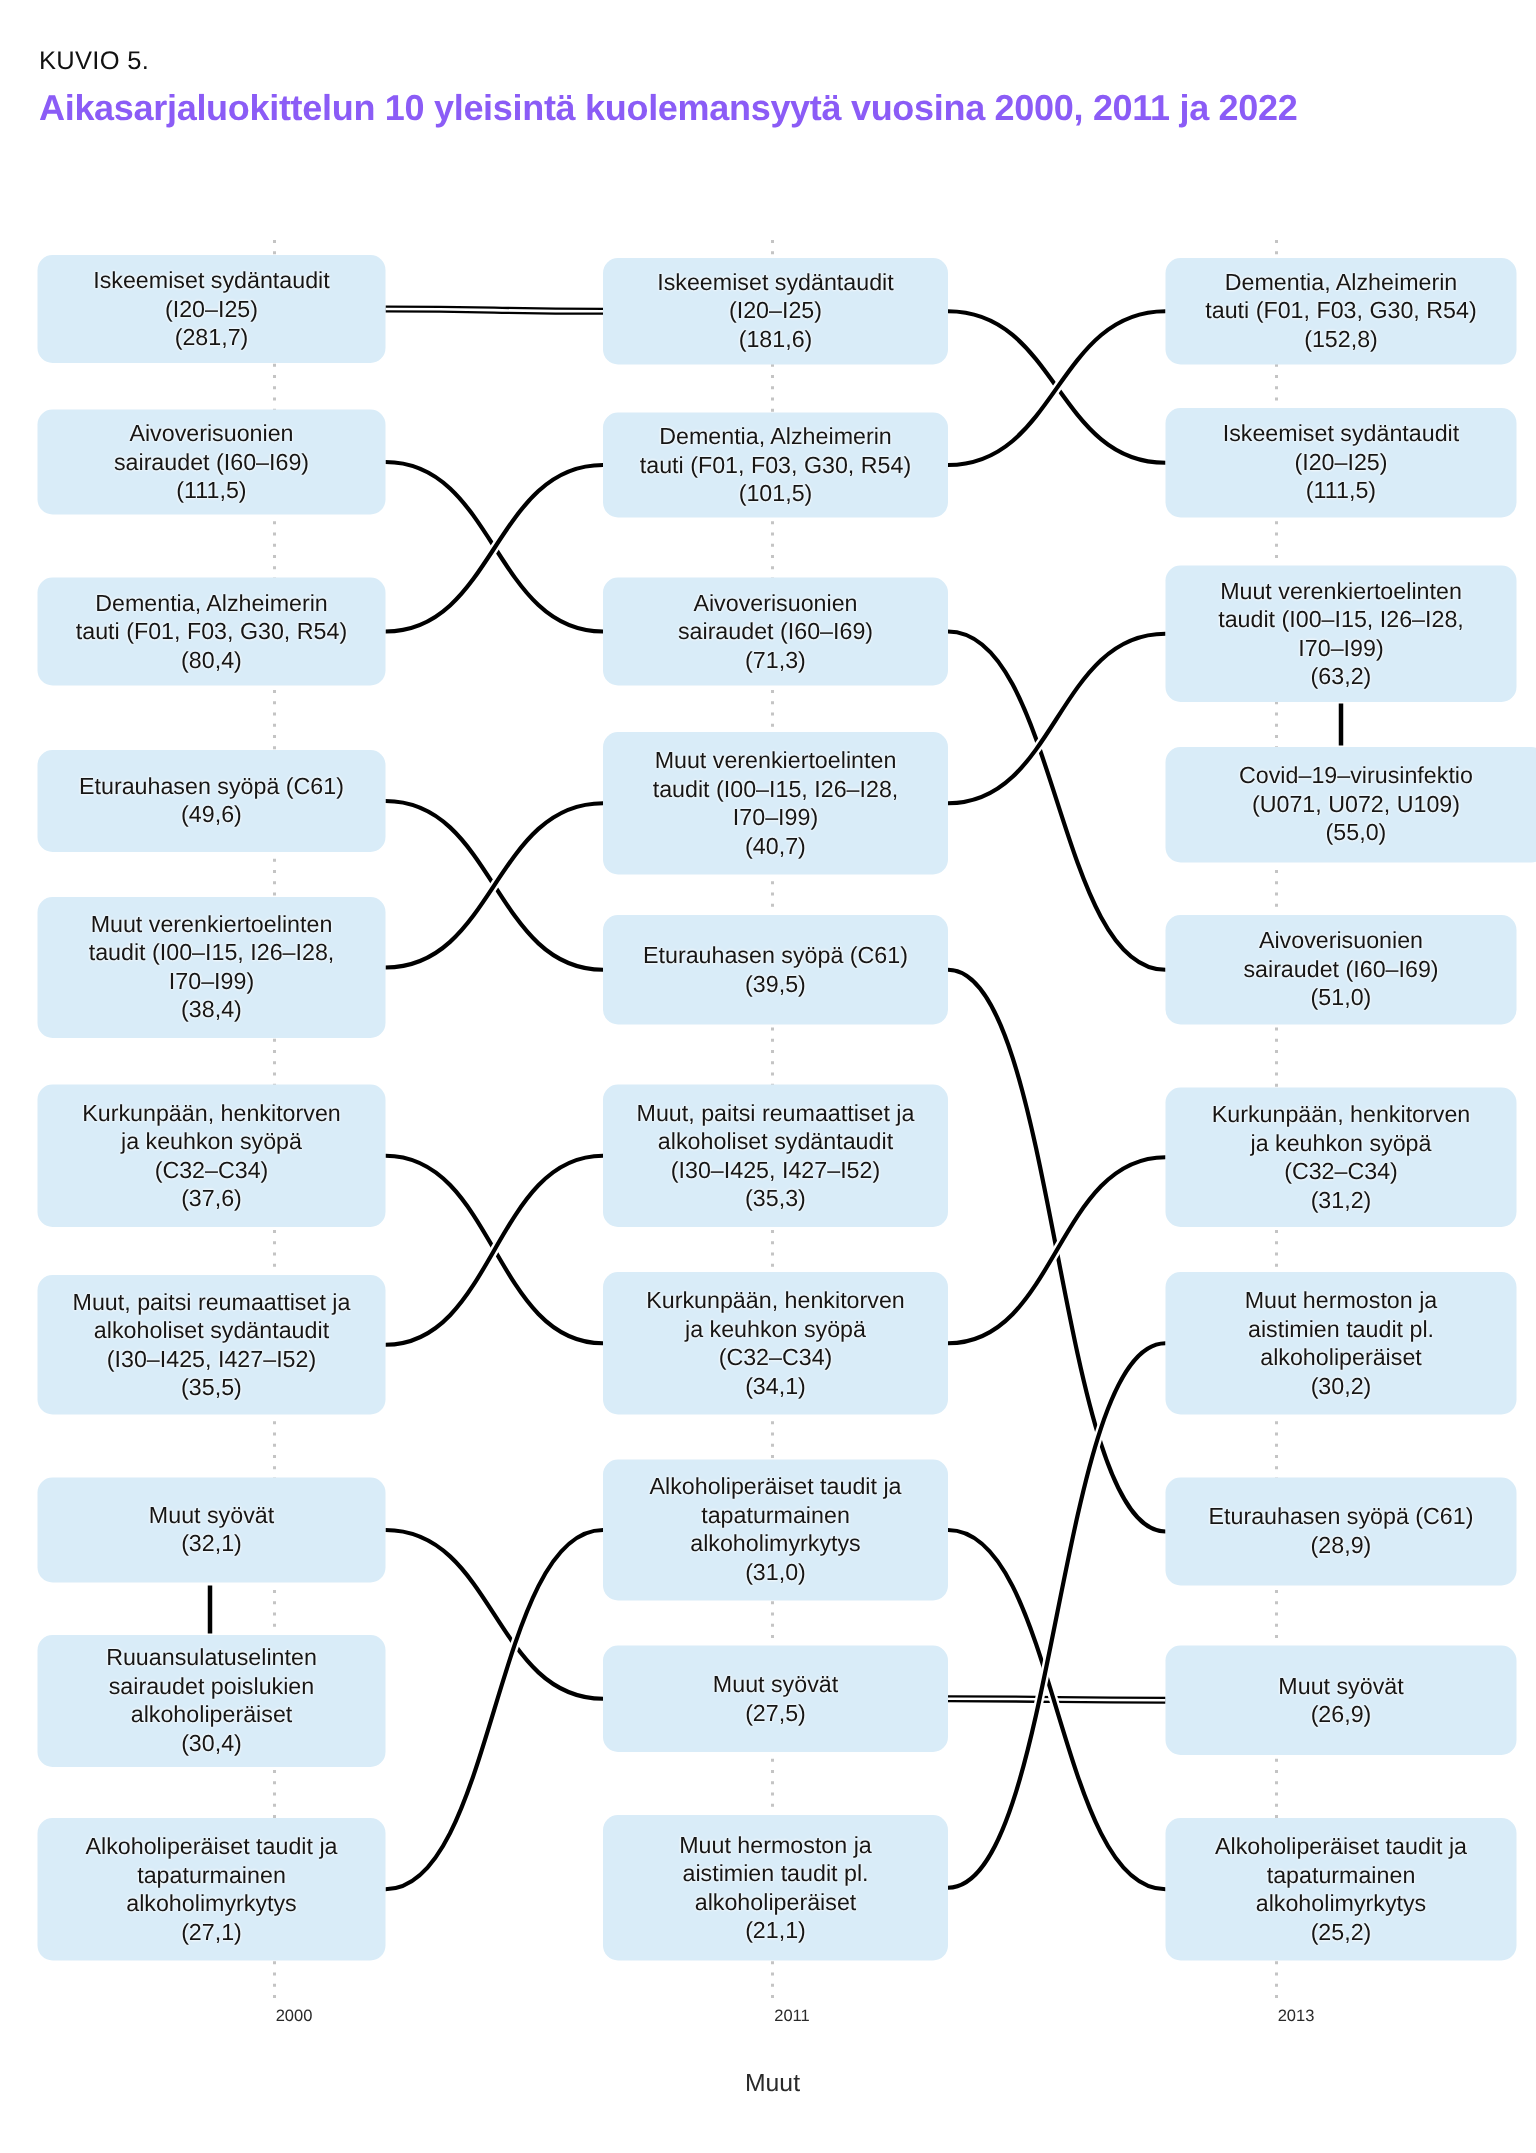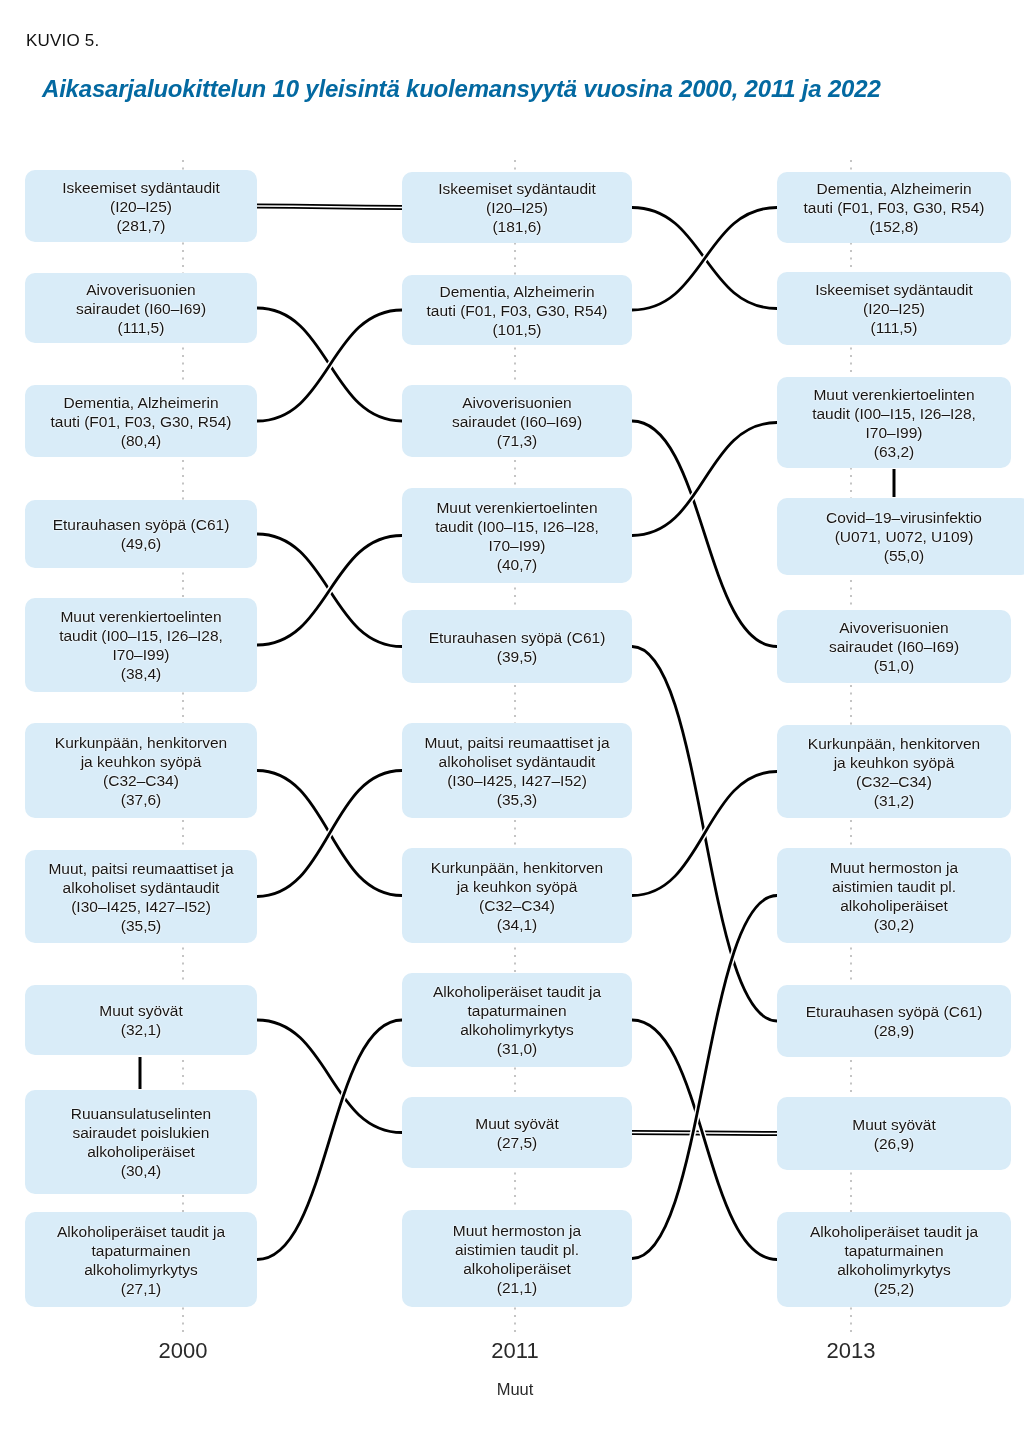--- a/index.html
+++ b/index.html
@@ -1,28 +1,28 @@
 <!DOCTYPE html>
 <html><head>
 <meta charset="utf-8">
 <style>
   html,body{margin:0;padding:0;background:#ffffff;}
   body{font-family:"Liberation Sans", sans-serif; color:#1a1a1a;}
   .page{position:relative;width:1024px;height:1435px;background:#fff;overflow:hidden;}
   .kicker{position:absolute;left:26px;top:31px;font-size:17px;letter-spacing:.2px;color:#111;}
-  .title{position:absolute;left:26px;top:58px;margin:16px;font-size:24px;line-height:30px;
-         font-weight:bold;letter-spacing:-.2px;color:#0369a1;font-style:italic;}
+  .title{position:absolute;left:26px;top:58px;margin:0;font-size:24px;line-height:30px;
+         font-weight:bold;letter-spacing:-.2px;color:#8b5cf6;}
   .subtitle{position:absolute;left:26px;top:110px;font-size:16px;color:#1e1e1e;}
   .chart{position:absolute;left:0;top:0;width:1024px;height:1435px;padding-left:32px;}
   svg.layer{position:absolute;left:0;top:0;}
   .node{position:absolute;background:#d9ecf8;border-radius:10px;
         display:flex;align-items:center;justify-content:center;text-align:center;
         font-size:15.5px;line-height:19px;color:#161616;white-space:pre-line;
         text-shadow:0 0 2px #fff,0 0 2px #fff;padding:0 4px;box-sizing:border-box;}
-  .tick-label{position:absolute;transform:translateX(-50%);font-size:22px;color:#2a2a2a;}
+  .tick-label{position:absolute;transform:translateX(-50%);font-size:11px;color:#2a2a2a;margin-left:13px;}
   .axis-title{position:absolute;transform:translateX(-50%);font-size:16.5px;color:#2a2a2a;}
 </style>
 </head>
 <body>
 
 <div class="page">
   <div class="kicker">KUVIO 5.</div>
   <h1 class="title">Aikasarjaluokittelun 10 yleisintä kuolemansyytä vuosina 2000, 2011 ja 2022</h1>
 
   <div class="chart">
@@ -90,21 +90,21 @@
         <div class="node" style="left: 25px; width: 232px; top: 723px; height: 95px; background: rgb(217, 236, 248);">Kurkunpään, henkitorven
 ja keuhkon syöpä
 (C32–C34)
 (37,6)</div>
         <div class="node" style="left: 25px; width: 232px; top: 850px; height: 93px; background: rgb(217, 236, 248);">Muut, paitsi reumaattiset ja
 alkoholiset sydäntaudit
 (I30–I425, I427–I52)
 (35,5)</div>
         <div class="node" style="left: 25px; width: 232px; top: 985px; height: 70px; background: rgb(217, 236, 248);">Muut syövät
 (32,1)</div>
-        <div class="node" style="left: 25px; width: 232px; top: 1090px; height: 104px; background: rgb(217, 236, 248);">Ruuansulatuselinten
+        <div class="node" style="left: 25px; width: 232px; top: 1090px; height: 88px; background: rgb(217, 236, 248);">Ruuansulatuselinten
 sairaudet poislukien
 alkoholiperäiset
 (30,4)</div>
         <div class="node" style="left: 25px; width: 232px; top: 1212px; height: 95px; background: rgb(217, 236, 248);">Alkoholiperäiset taudit ja
 tapaturmainen
 alkoholimyrkytys
 (27,1)</div>
         <div class="node" style="left: 402px; width: 230px; top: 172px; height: 71px; background: rgb(217, 236, 248);">Iskeemiset sydäntaudit
 (I20–I25)
 (181,6)</div>

